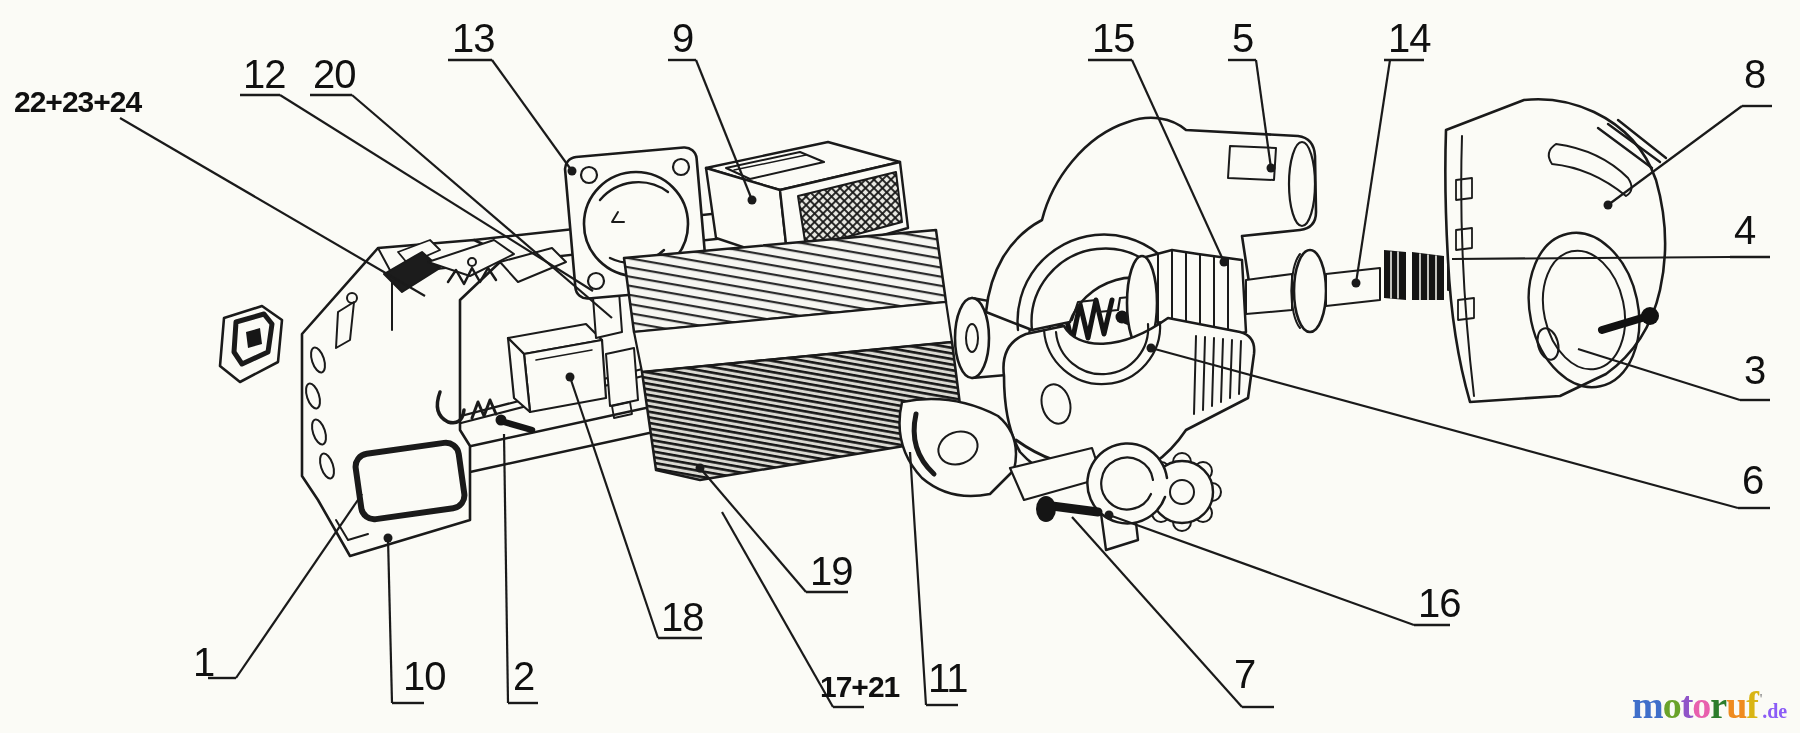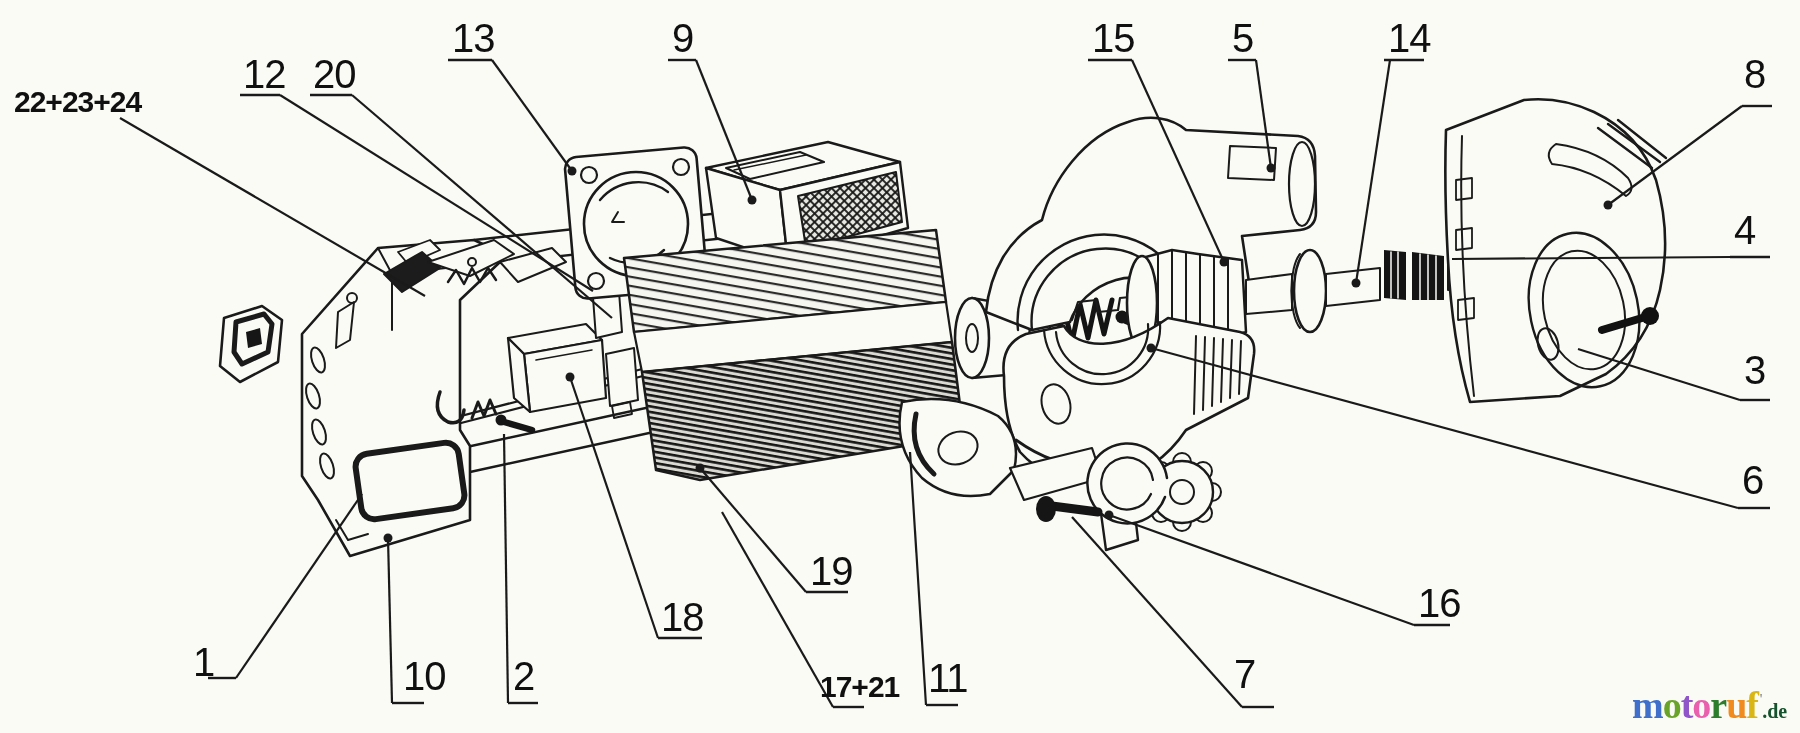--- a/index.html
+++ b/index.html
@@ -361,15 +361,15 @@
 
 <div class="logo" id="logo">
       <span class="ch" style="color: rgb(63, 111, 202);">m</span>
       <span class="ch" style="color: rgb(106, 163, 42);">o</span>
       <span class="ch" style="color: rgb(144, 85, 200);">t</span>
       <span class="ch" style="color: rgb(232, 96, 174);">o</span>
       <span class="ch" style="color: rgb(44, 125, 44);">r</span>
       <span class="ch" style="color: rgb(239, 139, 31);">u</span>
       <span class="ch" style="color: rgb(217, 181, 21);">f</span>
       <span class="tick" style="color: rgb(153, 153, 153);">'</span>
-      <span class="suffix" style="color: #14532d;">.de</span>
+      <span class="suffix" style="color: #8b5cf6;">.de</span>
     </div>
 </div>
 
 </body></html>

